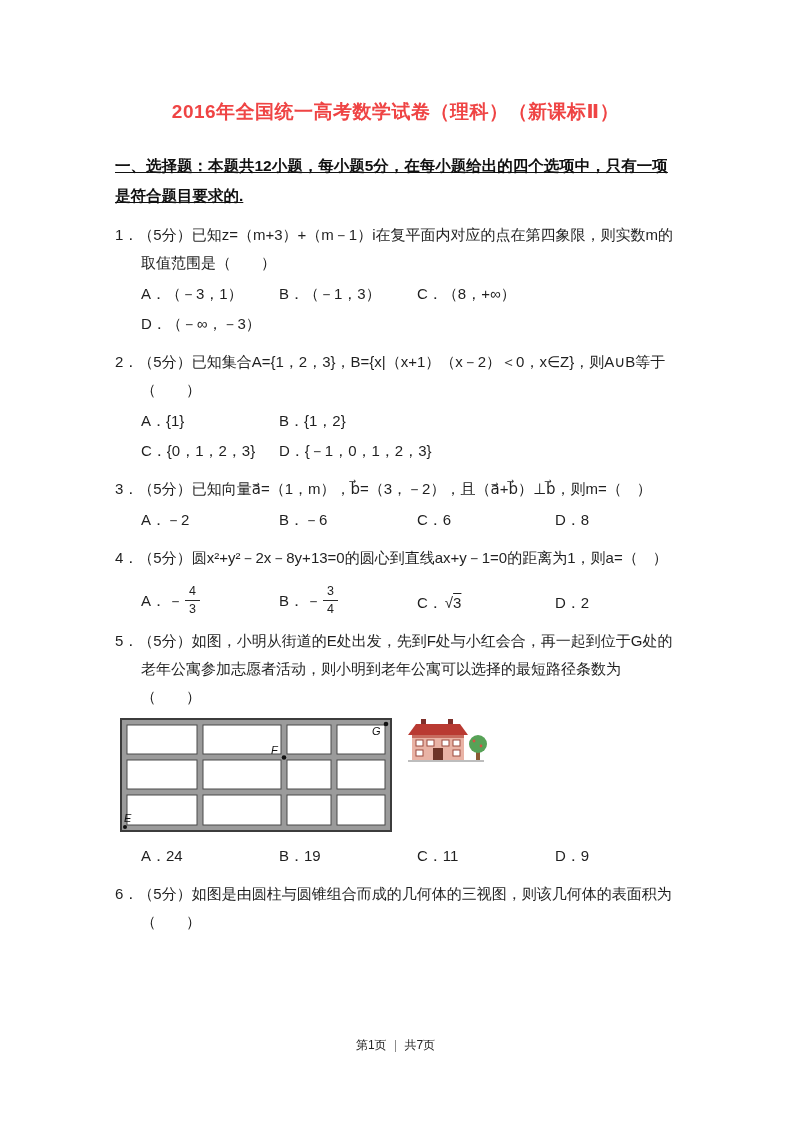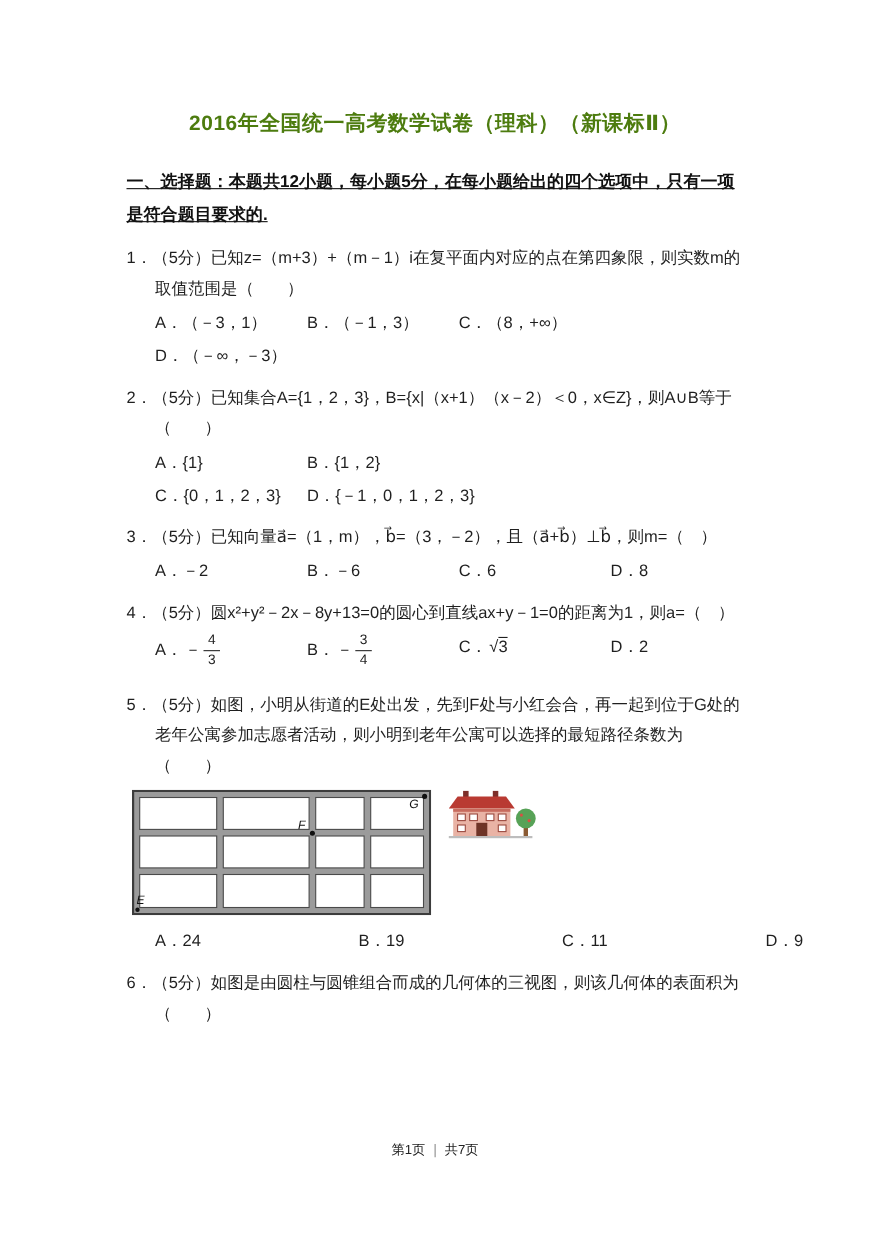--- a/index.html
+++ b/index.html
@@ -7,57 +7,57 @@
     width: 791px; height: 1122px;
     background: #ffffff;
     font-family: "Liberation Sans", "DejaVu Sans", sans-serif;
     color: #1f1f1f;
     position: relative;
     overflow: hidden;
   }
   .page { padding: 99px 115px 0 115px; }
   .title {
     text-align: center;
-    font-size: 19px; font-weight: 700; color: #4d7c0f;
+    font-size: 19px; font-weight: 700; color: #ef4444;
     letter-spacing: .5px;
     margin: 0 0 26px 0;
   }
   .section-header {
     font-weight: 700; font-size: 15.5px; line-height: 30px;
     margin: 0 0 10px 0; color: #111; text-decoration: underline;
   }
   .question { margin-bottom: 9px; }
   .stem {
     font-size: 15px; line-height: 28px;
     padding-left: 26px; text-indent: -26px;
     margin: 0 0 2px 0;
   }
   .options {
-    display: flex; align-items: flex-start;
+    display: flex; align-items: flex-end;
     padding-left: 26px;
     font-size: 15px; line-height: 30px;
   }
   .opt { width: 138px; flex: none; display: inline-flex; align-items: center; white-space: nowrap; }
   .opt:last-child { width: auto; }
   .options-tall { height: 44px; }
   .minus { margin-left: 2px; }
   .frac {
     display: inline-flex; flex-direction: column;
     text-align: center; font-size: 12.5px; line-height: 1.25;
     margin-left: 2px;
   }
   .frac .num { border-bottom: 1.2px solid #2a2a2a; padding: 0 4px 1px 4px; }
   .frac .den { padding-top: 1px; }
   .sqrt { margin-left: 2px; }
   .radicand { text-decoration: overline; }
   .figure {
     display: flex; align-items: flex-start; gap: 14px;
     margin: 7px 0 9px 5px;
   }
-  .q5-options { margin-top: 4px; gap: 47px; }
+  .q5-options { margin-top: 4px; }
   .footer {
     position: absolute; left: 0; bottom: 68px; width: 100%;
     text-align: center; font-size: 12px; color: #222;
   }
   .footer .sep { color: #666; margin: 0 3px; }
 </style>
 </head>
 <body>
 
 <div class="page">

